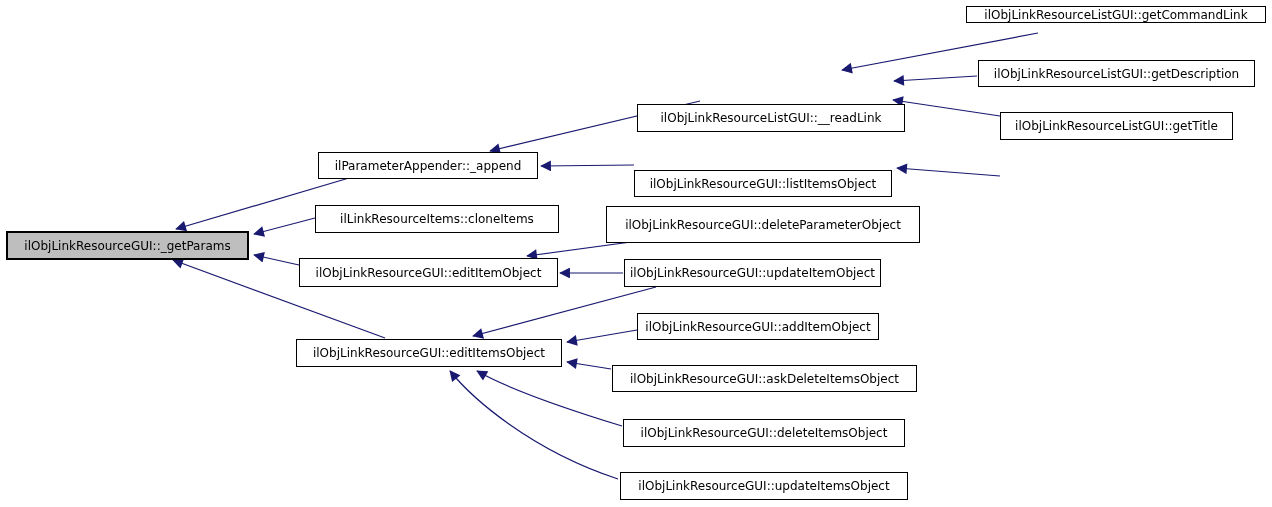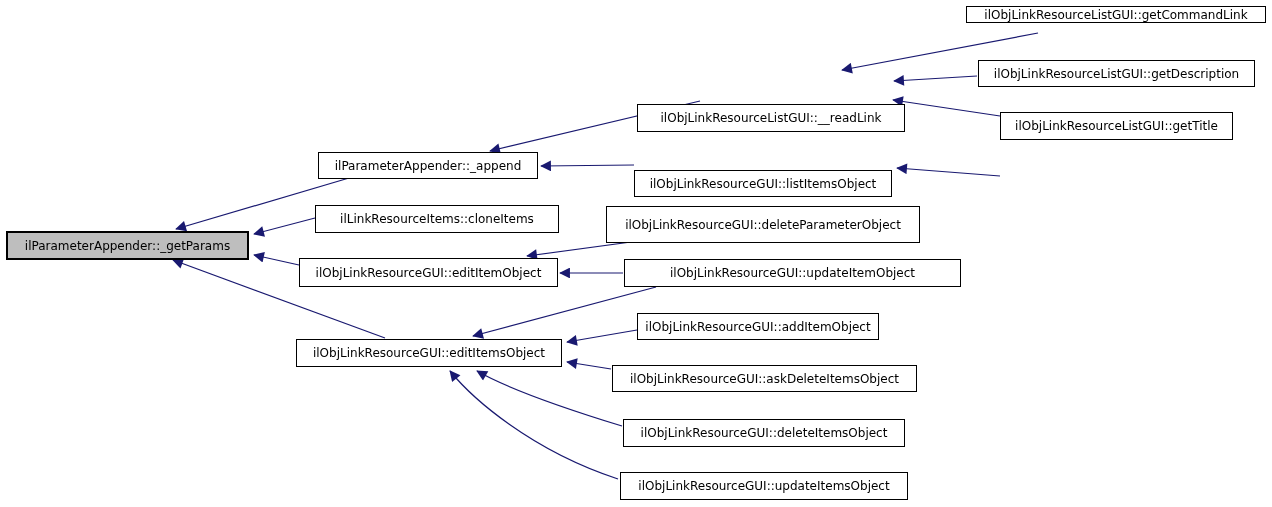--- a/index.html
+++ b/index.html
@@ -69,29 +69,29 @@
     <path class="edge" marker-end="url(#arrow)" d="M1000,176 L897,168"></path>
     <path class="edge" marker-end="url(#arrow)" d="M690,234 L527,256"></path>
     <path class="edge" marker-end="url(#arrow)" d="M623,273 L560,273"></path>
     <path class="edge" marker-end="url(#arrow)" d="M656,287 L473,336"></path>
     <path class="edge" marker-end="url(#arrow)" d="M637,330 L567,342"></path>
     <path class="edge" marker-end="url(#arrow)" d="M611,369 L567,362"></path>
     <path class="edge" marker-end="url(#arrow)" d="M622,426 C560,407 505,387 477,371"></path>
     <path class="edge" marker-end="url(#arrow)" d="M618,479 C530,450 472,398 450,371"></path>
   </svg>
 
-  <div class="node root" style="left:6px;   top:231px; width:243px; height:29px;">ilParameterAppender::_getParams</div>
+  <div class="node root" style="left:6px;   top:231px; width:243px; height:29px;">ilObjLinkResourceGUI::_getParams</div>
   <div class="node" style="left:318px; top:152px; width:220px; height:27px;">ilParameterAppender::_append</div>
   <div class="node" style="left:315px; top:205px; width:244px; height:28px;">ilLinkResourceItems::cloneItems</div>
   <div class="node" style="left:299px; top:258px; width:259px; height:29px;">ilObjLinkResourceGUI::editItemObject</div>
   <div class="node" style="left:296px; top:339px; width:266px; height:28px;">ilObjLinkResourceGUI::editItemsObject</div>
   <div class="node" style="left:637px; top:72px;  width:268px; height:28px;margin-top:32px;">ilObjLinkResourceListGUI::__readLink</div>
   <div class="node" style="left:634px; top:152px; width:258px; height:27px;margin-top:18px;">ilObjLinkResourceGUI::listItemsObject</div>
   <div class="node" style="left:606px; top:206px; width:314px; height:37px;">ilObjLinkResourceGUI::deleteParameterObject</div>
-  <div class="node" style="left:624px; top:259px; width:337px; height:28px;text-align:right;">ilObjLinkResourceGUI::updateItemObject</div>
+  <div class="node" style="left:624px; top:259px; width:257px; height:28px;text-align:right;">ilObjLinkResourceGUI::updateItemObject</div>
   <div class="node" style="left:637px; top:313px; width:242px; height:27px;">ilObjLinkResourceGUI::addItemObject</div>
   <div class="node" style="left:612px; top:365px; width:305px; height:27px;">ilObjLinkResourceGUI::askDeleteItemsObject</div>
   <div class="node" style="left:623px; top:419px; width:282px; height:28px;">ilObjLinkResourceGUI::deleteItemsObject</div>
   <div class="node" style="left:620px; top:472px; width:288px; height:28px;">ilObjLinkResourceGUI::updateItemsObject</div>
   <div class="node" style="left:966px; top:6px;   width:300px; height:17px;">ilObjLinkResourceListGUI::getCommandLink</div>
   <div class="node" style="left:978px; top:60px;  width:277px; height:27px;">ilObjLinkResourceListGUI::getDescription</div>
   <div class="node" style="left:1000px;top:112px; width:233px; height:28px;">ilObjLinkResourceListGUI::getTitle</div>
 
 </div>
 

